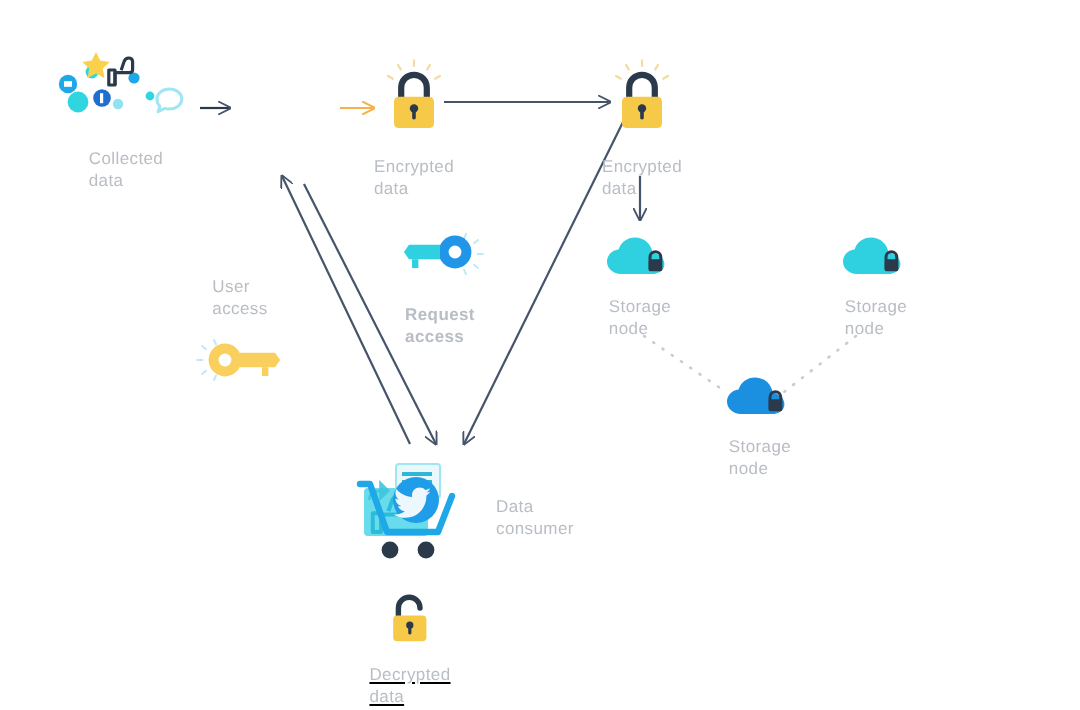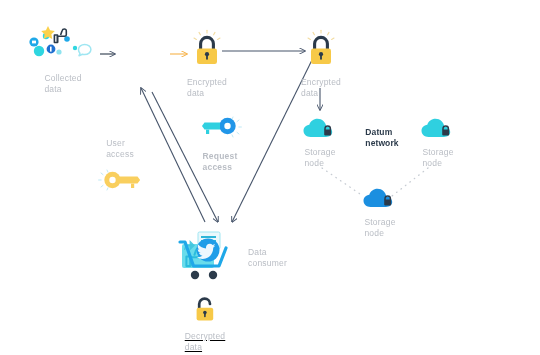--- a/index.html
+++ b/index.html
@@ -181,24 +181,20 @@
       <svg width="38" height="24" viewBox="0 0 38 24" xmlns="http://www.w3.org/2000/svg">
         <path d="M9.5 21c-4 0-7-2.7-7-6.2 0-3.2 2.5-5.8 5.8-6.1C9.4 5.1 12.6 2.7 16.5 2.7c4.6 0 8.3 3.4 8.8 7.8 3.3.2 5.9 2.6 5.9 5.6 0 3-2.7 4.9-6.3 4.9z" fill="#1b8fe0"></path>
         <path d="M24 14.2v-1.6c0-1.5 1.2-2.7 2.7-2.7s2.7 1.2 2.7 2.7v1.6" fill="none" stroke="#2b3a4a" stroke-width="1.5"></path>
         <rect x="23.2" y="13.6" width="7" height="6" rx="1.1" fill="#2b3a4a"></rect>
       </svg>
     </span>
     <span class="node-label">Storage
 node</span>
   </div>
 
-  <div class="node" style="left:352px; top:127px; width:60px;">
-    <span class="node-label strong side">Datum
-network</span>
-  </div>
 
   <div class="node" style="left:92px; top:138px; width:56px;">
     <span class="node-label side">User
 access</span>
     <span class="icon-box" style="margin-top:6px;">
       <svg width="48" height="30" viewBox="0 0 48 30" xmlns="http://www.w3.org/2000/svg">
         <g stroke="#bfe9f5" stroke-width="1" stroke-linecap="round">
           <line x1="5" y1="7" x2="7" y2="8.6"></line>
           <line x1="2.6" y1="14" x2="5.2" y2="14"></line>
           <line x1="5" y1="21" x2="7" y2="19.4"></line>

